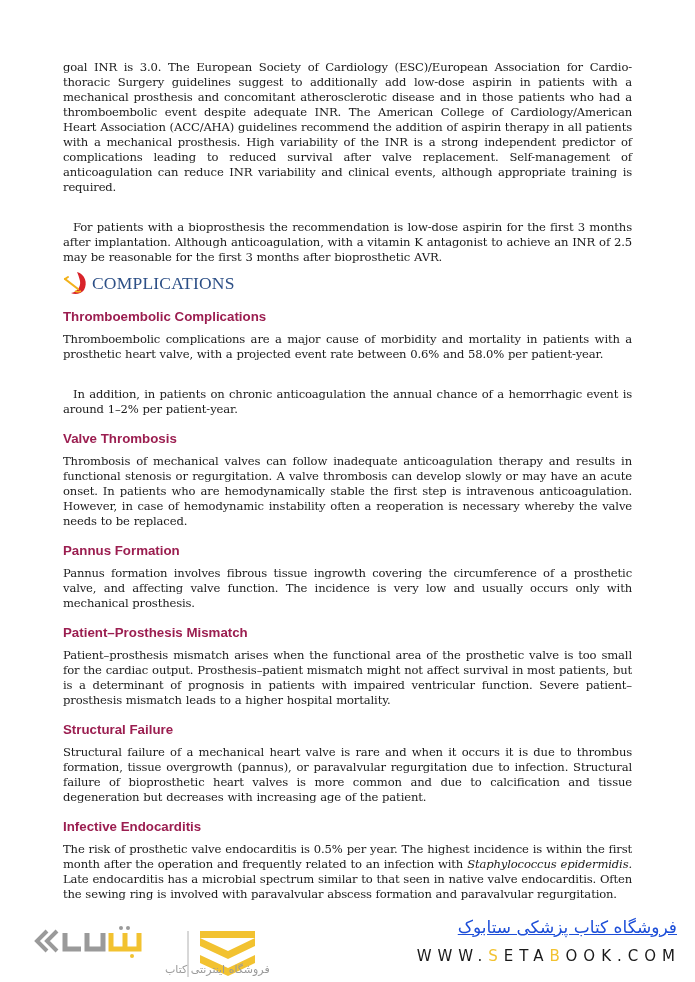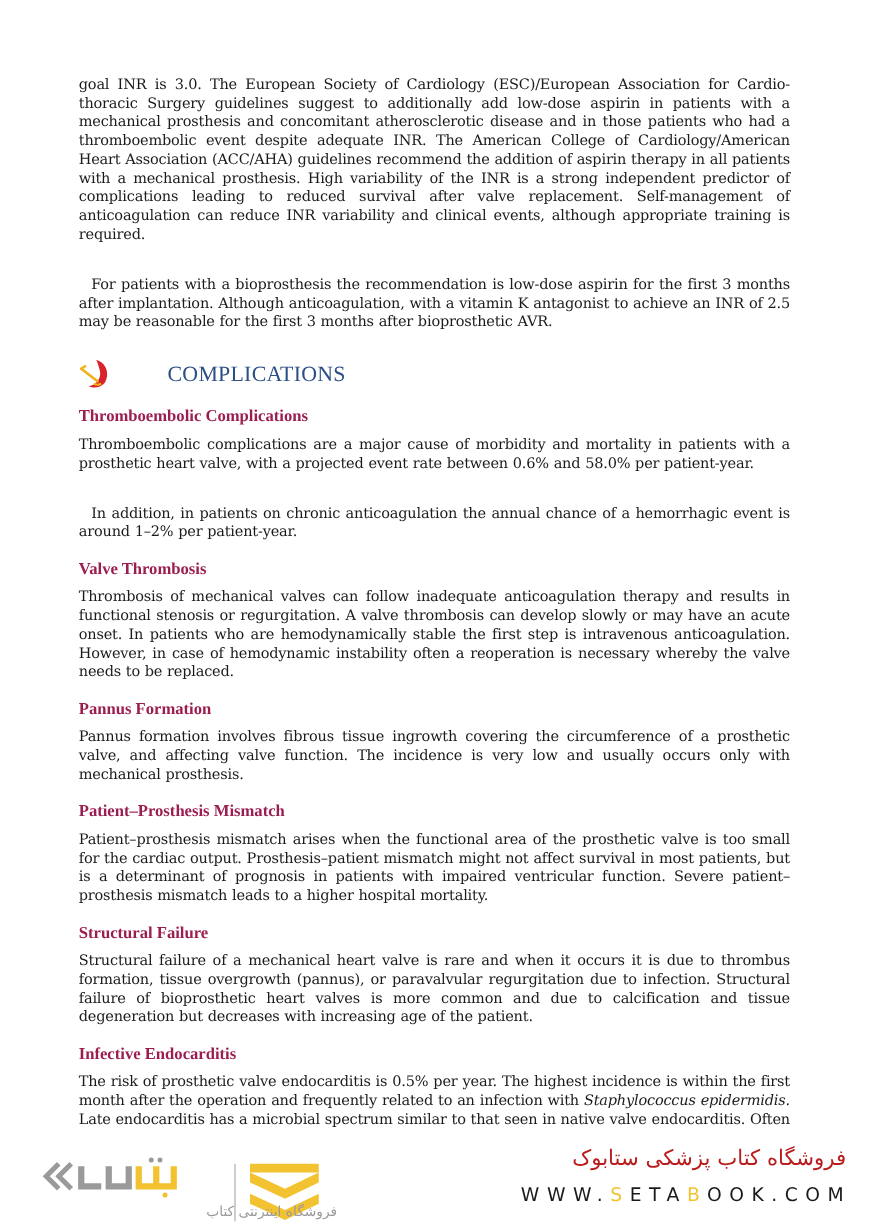--- a/index.html
+++ b/index.html
@@ -30,36 +30,35 @@
       font-size: 11.6px;
       line-height: 15px;
       text-align: justify;
       letter-spacing: -0.15px;
       word-spacing: 0.3px;
     }
     p.indent { text-indent: 10px; margin-top: 25px; }
     .section-head {
       display: flex;
       align-items: center;
-      margin: 22px 0 13px 0;
+      margin: 6px 0 13px 0;
       height: 24px;
-      gap: 42px;
     }
     .section-head .logo { width: 26px; height: 24px; margin-right: 3px; }
     .section-head h1 {
       margin: 0;
       font-family: "Liberation Serif", "DejaVu Serif", serif;
       font-weight: normal;
       font-size: 17.5px;
       color: #2c4f86;
       letter-spacing: 0.2px;
     }
     h2 {
       margin: 0 0 6px 0;
-      font-family: Liberation Serif, serif;
+      font-family: Liberation Sans, sans-serif;
       font-weight: bold;
       font-size: 13.3px;
       color: #9b1e50;
       line-height: 18px;
     }
     .sub { margin-top: 13px; }
     .sub.first { margin-top: 0; }
     em { font-style: italic; }
 
     .footer {
@@ -69,22 +68,23 @@
       height: 77px;
       background: #ffffff;
     }
     .brand-logo { position: absolute; left: 25px; top: 20px; width: 250px; height: 58px; }
     .shop-title {
       position: absolute;
       right: 18px;
       top: 12px;
       font-family: "DejaVu Sans", sans-serif;
       font-size: 17px;
-      color: #b91c1c;
+      color: #1d4ed8;
       direction: rtl;
+      text-decoration: underline;
     }
     .shop-url {
       position: absolute;
       right: 14px;
       top: 42px;
       font-family: "DejaVu Sans", sans-serif;
       font-size: 15px;
       letter-spacing: 6px;
       color: #1a1a1a;
     }

